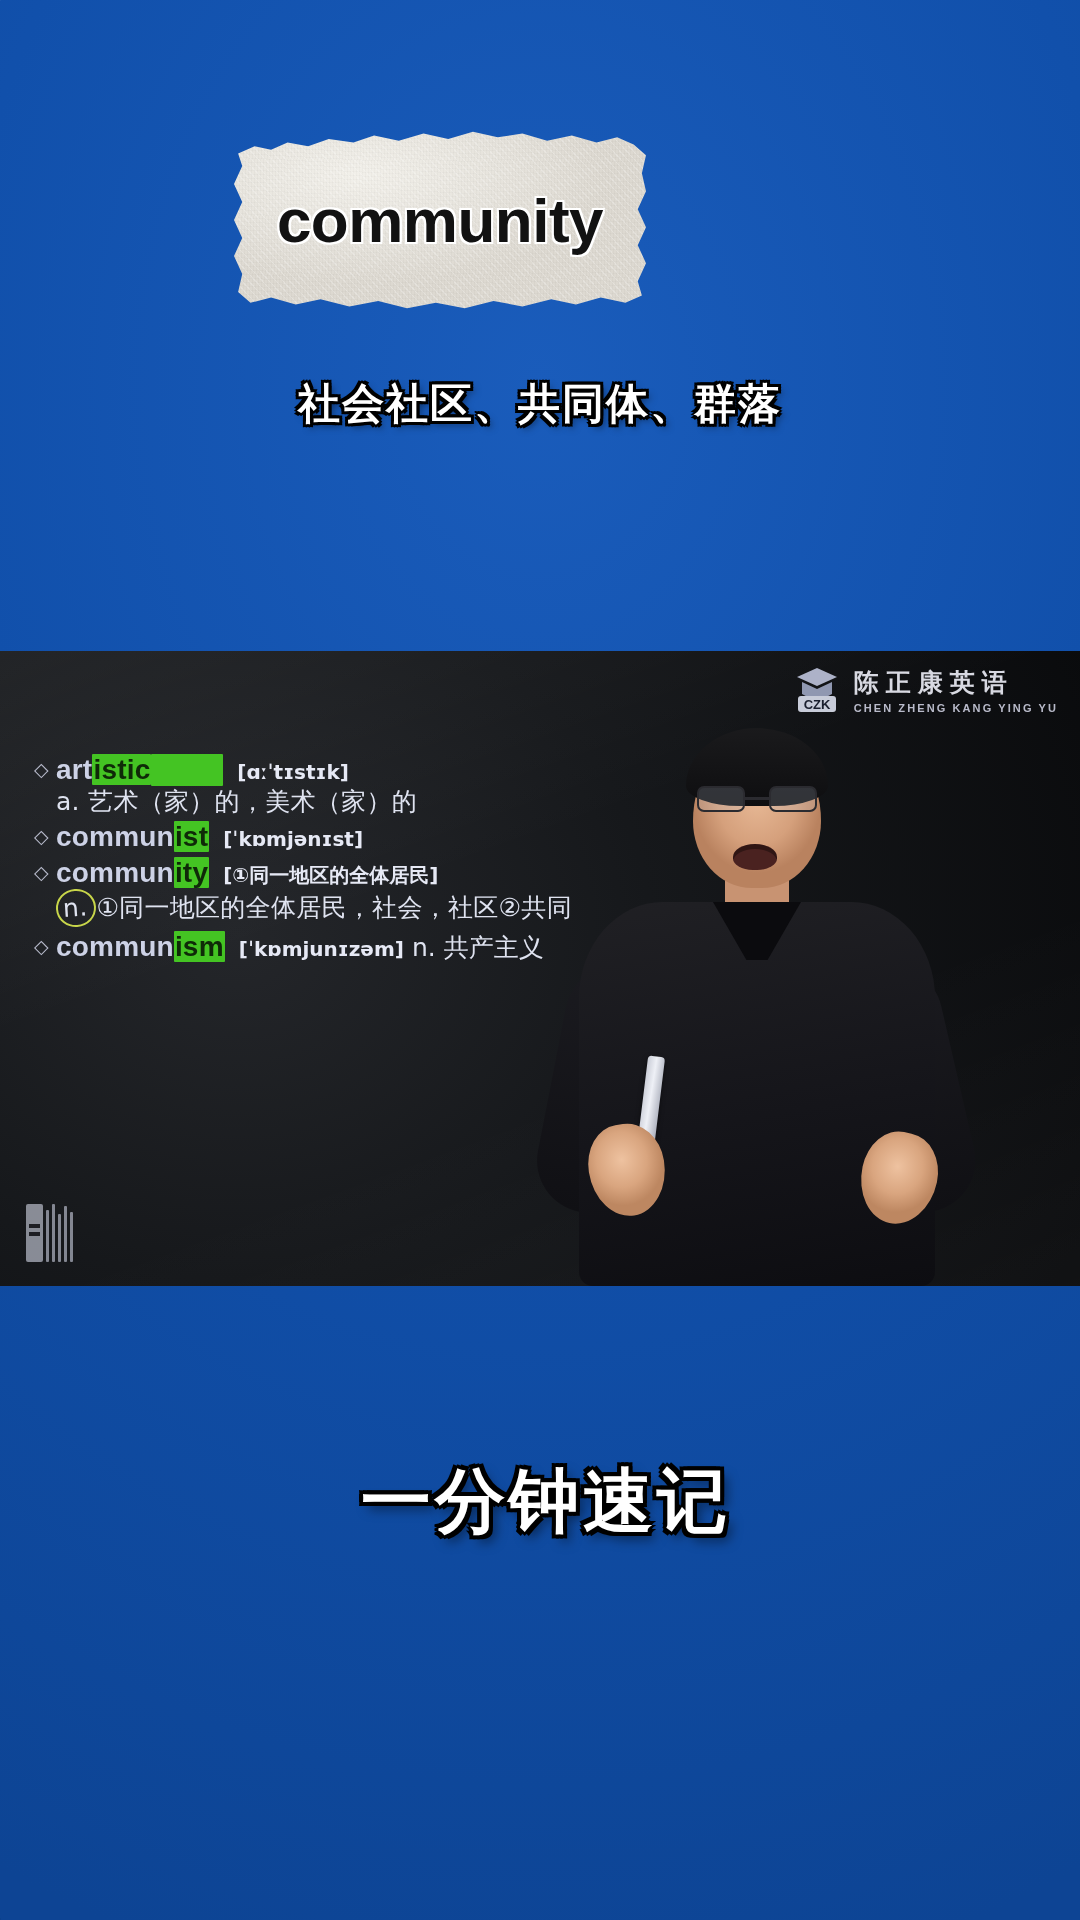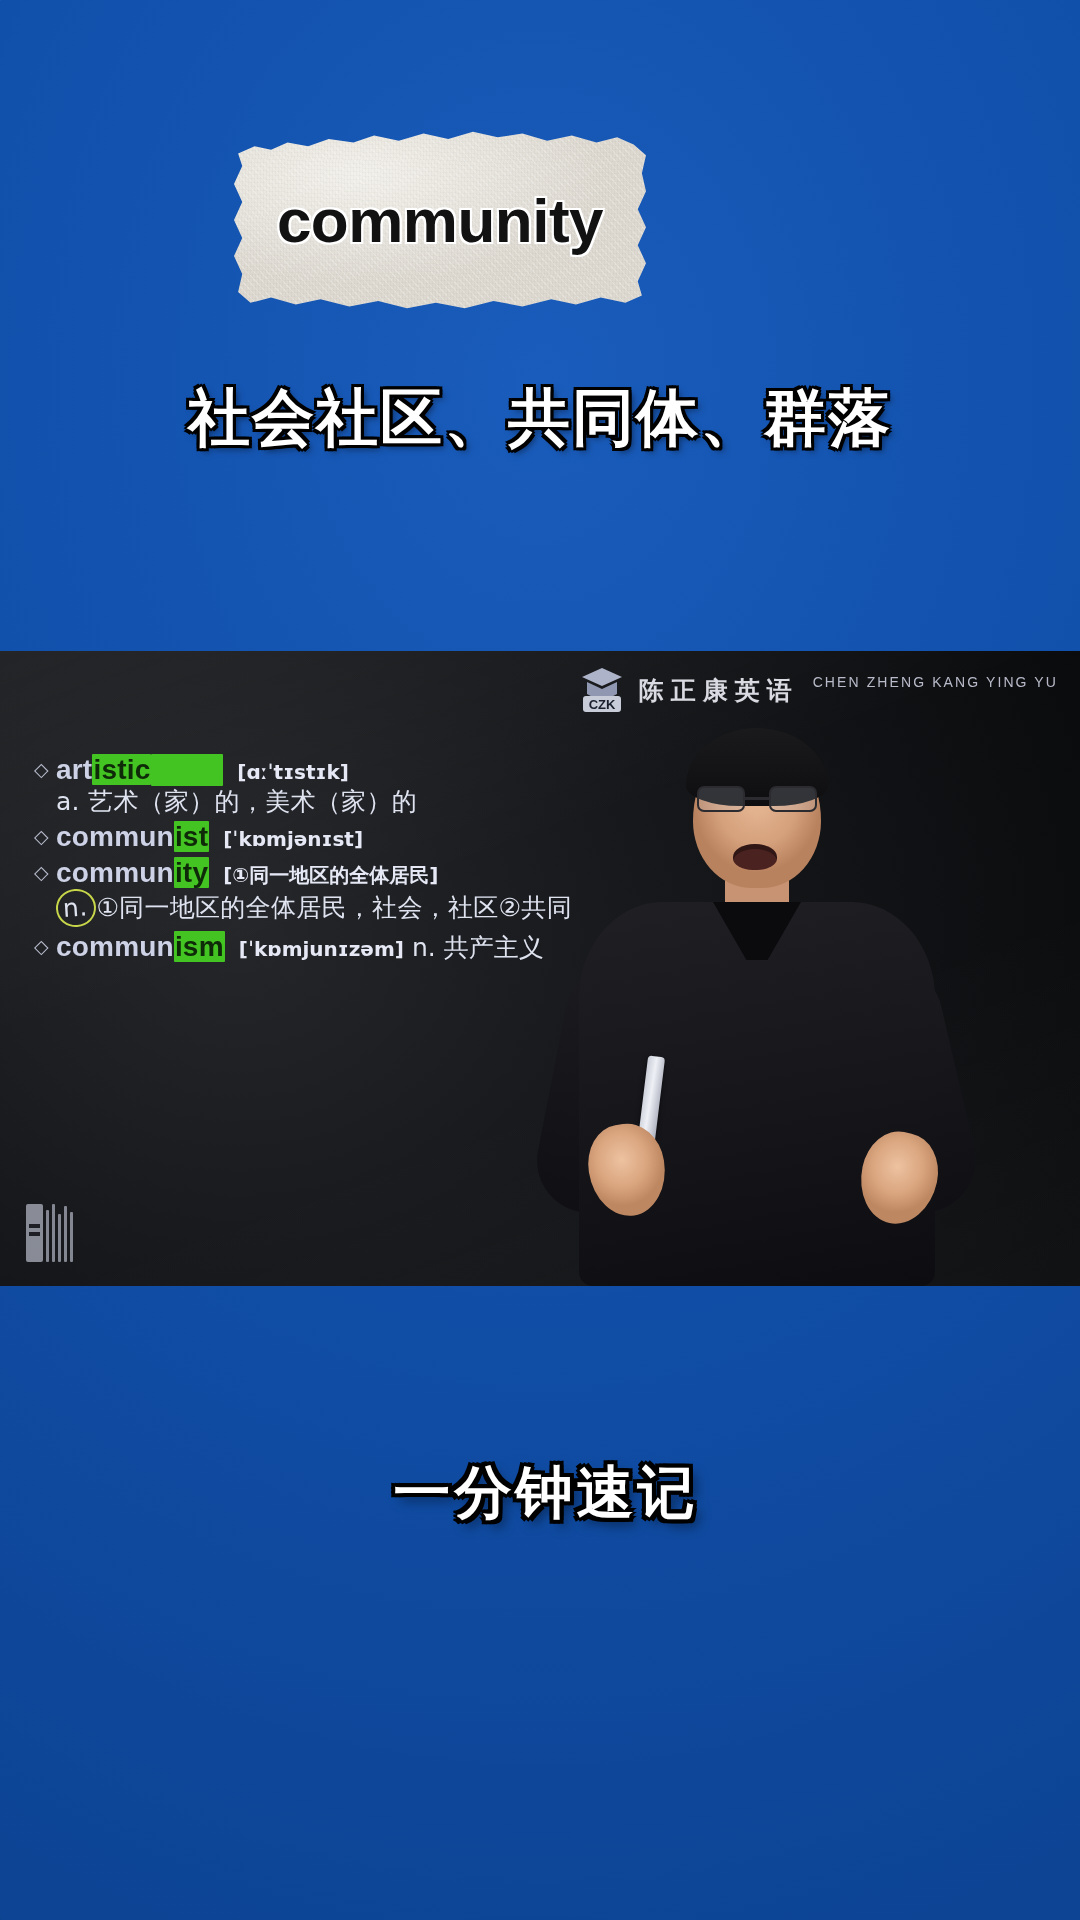--- a/index.html
+++ b/index.html
@@ -54,21 +54,21 @@
     text-shadow:
       2px 0 0 #fff, -2px 0 0 #fff, 0 2px 0 #fff, 0 -2px 0 #fff,
       2px 2px 0 #fff, -2px -2px 0 #fff, 2px -2px 0 #fff, -2px 2px 0 #fff;
   }
 
   
   #meaning-line{
     position:absolute; left:0; right:0; top:376px;
     text-align:center;
     font-family:"DejaVu Sans", sans-serif;
-    font-size:62px; font-weight:700; color:#ffffff;
+    font-size:42px; font-weight:700; color:#ffffff;
     letter-spacing:2px;
     text-shadow:
       3px 0 0 #000, -3px 0 0 #000, 0 3px 0 #000, 0 -3px 0 #000,
       3px 3px 0 #000, -3px -3px 0 #000, 3px -3px 0 #000, -3px 3px 0 #000,
       4px 4px 7px rgba(0,0,0,.5);
   }
 
   
   #video-panel{
     position:absolute; left:0; top:651px; width:1080px; height:635px;
@@ -82,28 +82,28 @@
     pointer-events:none;
   }
 
   
   #brand{
     position:absolute; right:22px; top:12px;
     display:flex; align-items:center; gap:11px;
     opacity:.93;
   }
   #brand-mark{ width:52px; height:54px; position:relative; }
-  #brand-text{ display:flex; flex-direction:row; gap:14px; }
+  #brand-text{ display:flex; flex-direction:column; gap:3px; }
   #brand-cn{
     font-family:"DejaVu Sans", sans-serif;
     font-size:25px; font-weight:700; color:#e8e9f2;
     letter-spacing:7px;
   }
   #brand-en{
-    font-size:14px; font-weight:400; color:#c6c8d8;
+    font-size:11px; font-weight:700; color:#c6c8d8;
     letter-spacing:2.1px;
   }
 
   
   #vocab-list{
     position:absolute; left:34px; top:103px; width:620px;
   }
   .vocab-entry{ margin-bottom:4px; }
   .vocab-headline{ display:flex; align-items:baseline; gap:0; white-space:nowrap; }
   .bullet-icon{
@@ -226,21 +226,21 @@
   #barcode .tag::after{
     content:""; position:absolute; left:3px; top:28px; width:11px; height:4px; background:#23242a;
   }
   #barcode .bar{ width:3px; background:#c7cbdb; border-radius:1px; }
 
   
   #bottom-caption{
     position:absolute; left:12px; right:0; top:1455px;
     text-align:center;
     font-family:"DejaVu Sans", sans-serif;
-    font-size:57px; font-weight:700; color:#ffffff;
+    font-size:70px; font-weight:700; color:#ffffff;
     letter-spacing:4px;
     text-shadow:
       4px 0 0 #000, -4px 0 0 #000, 0 4px 0 #000, 0 -4px 0 #000,
       4px 4px 0 #000, -4px -4px 0 #000, 4px -4px 0 #000, -4px 4px 0 #000,
       6px 7px 12px rgba(0,0,0,.55);
   }
 </style>
 </head>
 <body>
 

